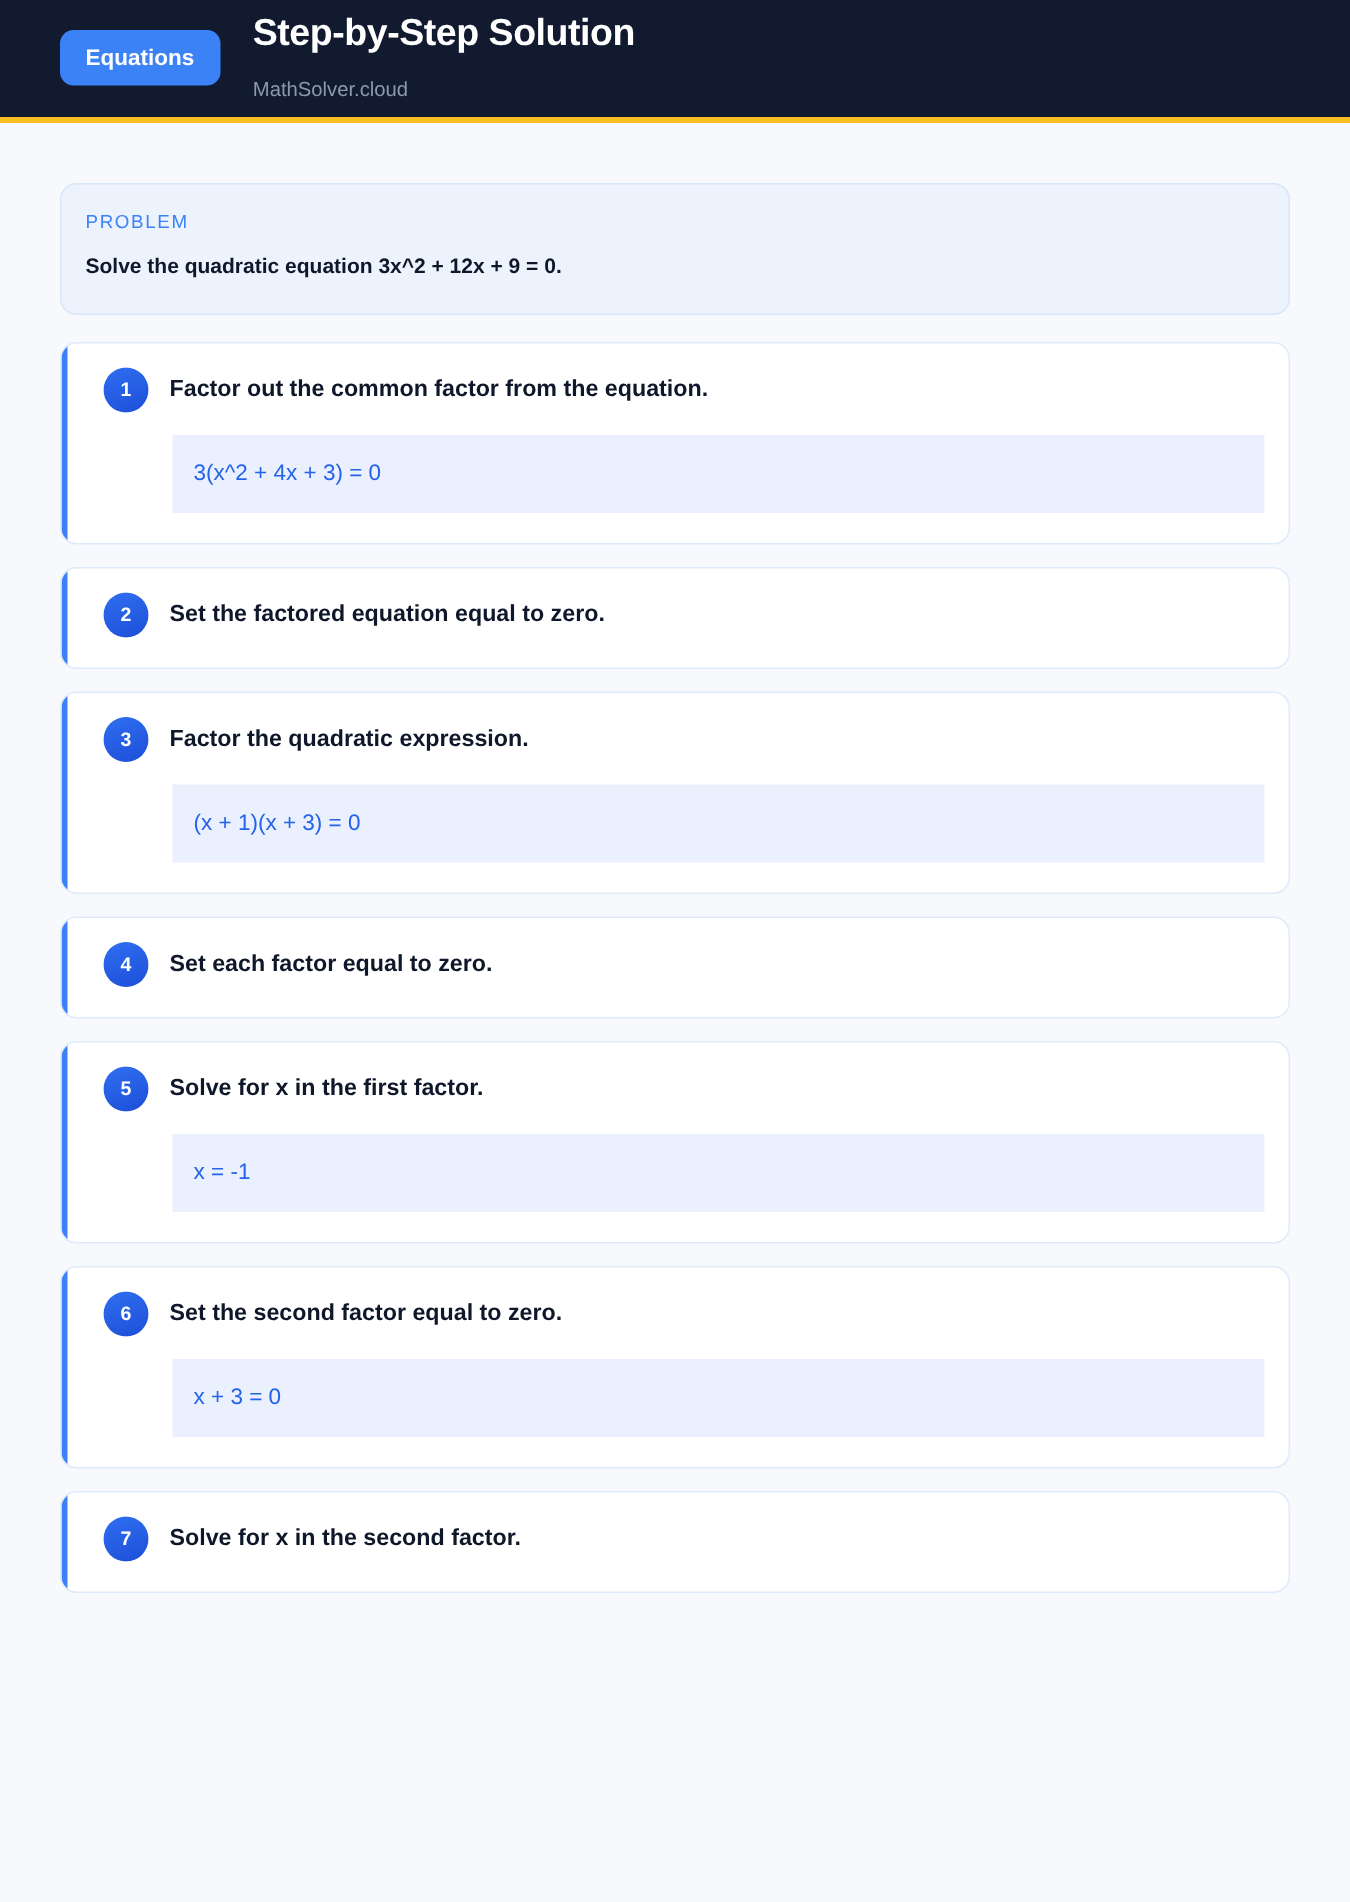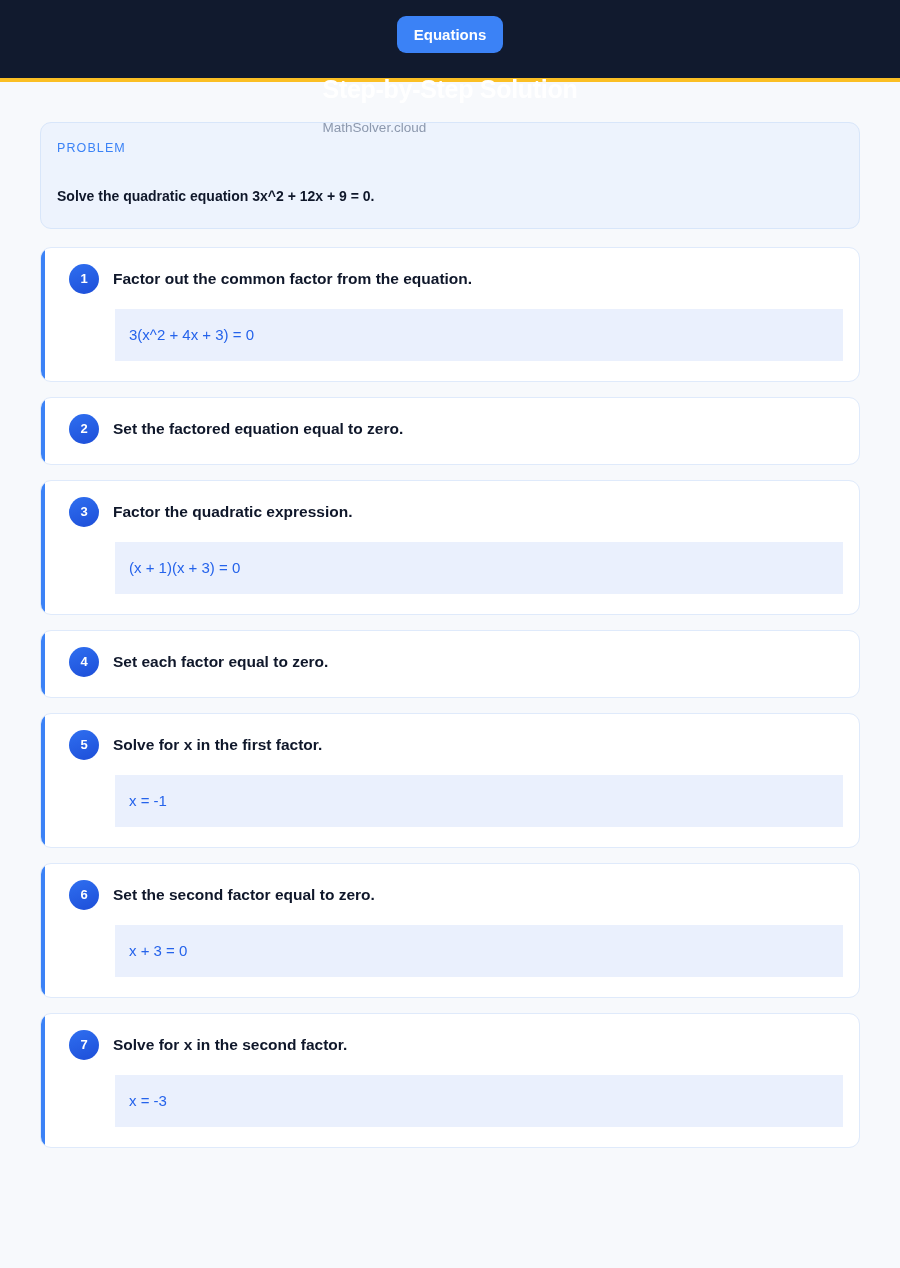--- a/index.html
+++ b/index.html
@@ -14,21 +14,20 @@
 
   
   .header {
     background: #111a2e;
     border-bottom: 4px solid #fbbf24;
     padding: 16px 40px 18px 40px;
     display: flex;
     align-items: center;
     gap: 22px;
     height: 82px;
-    flex-direction: column;
   }
   .badge {
     background: #3b82f6;
     color: #ffffff;
     font-size: 15px;
     font-weight: bold;
     padding: 11px 17px;
     border-radius: 9px;
     line-height: 1;
     white-space: nowrap;
@@ -56,21 +55,21 @@
   .problem-card {
     background: #edf3fd;
     border: 1px solid #d8e6fa;
     border-radius: 11px;
     padding: 18px 16px 22px 16px;
   }
   .problem-label {
     color: #3b82f6;
     font-size: 12.5px;
     letter-spacing: 1.1px;
-    margin-bottom: 32px;
+    margin-bottom: 13px;
   }
   .problem-text {
     color: #0f172a;
     font-size: 14px;
     font-weight: bold;
     line-height: 1.35;
   }
 
   
   .steps { margin-top: 18px; }
@@ -201,18 +200,17 @@
       </div>
       <div class="step-eq">x + 3 = 0</div>
     </div>
 
     <div class="step-card">
       <div class="step-accent"></div>
       <div class="step-head">
         <div class="step-num">7</div>
         <div class="step-title">Solve for x in the second factor.</div>
       </div>
-      <div class="step-eq">x = -3</div>
     </div>
 
   </div>
 
 </div>
 
 </body></html>

